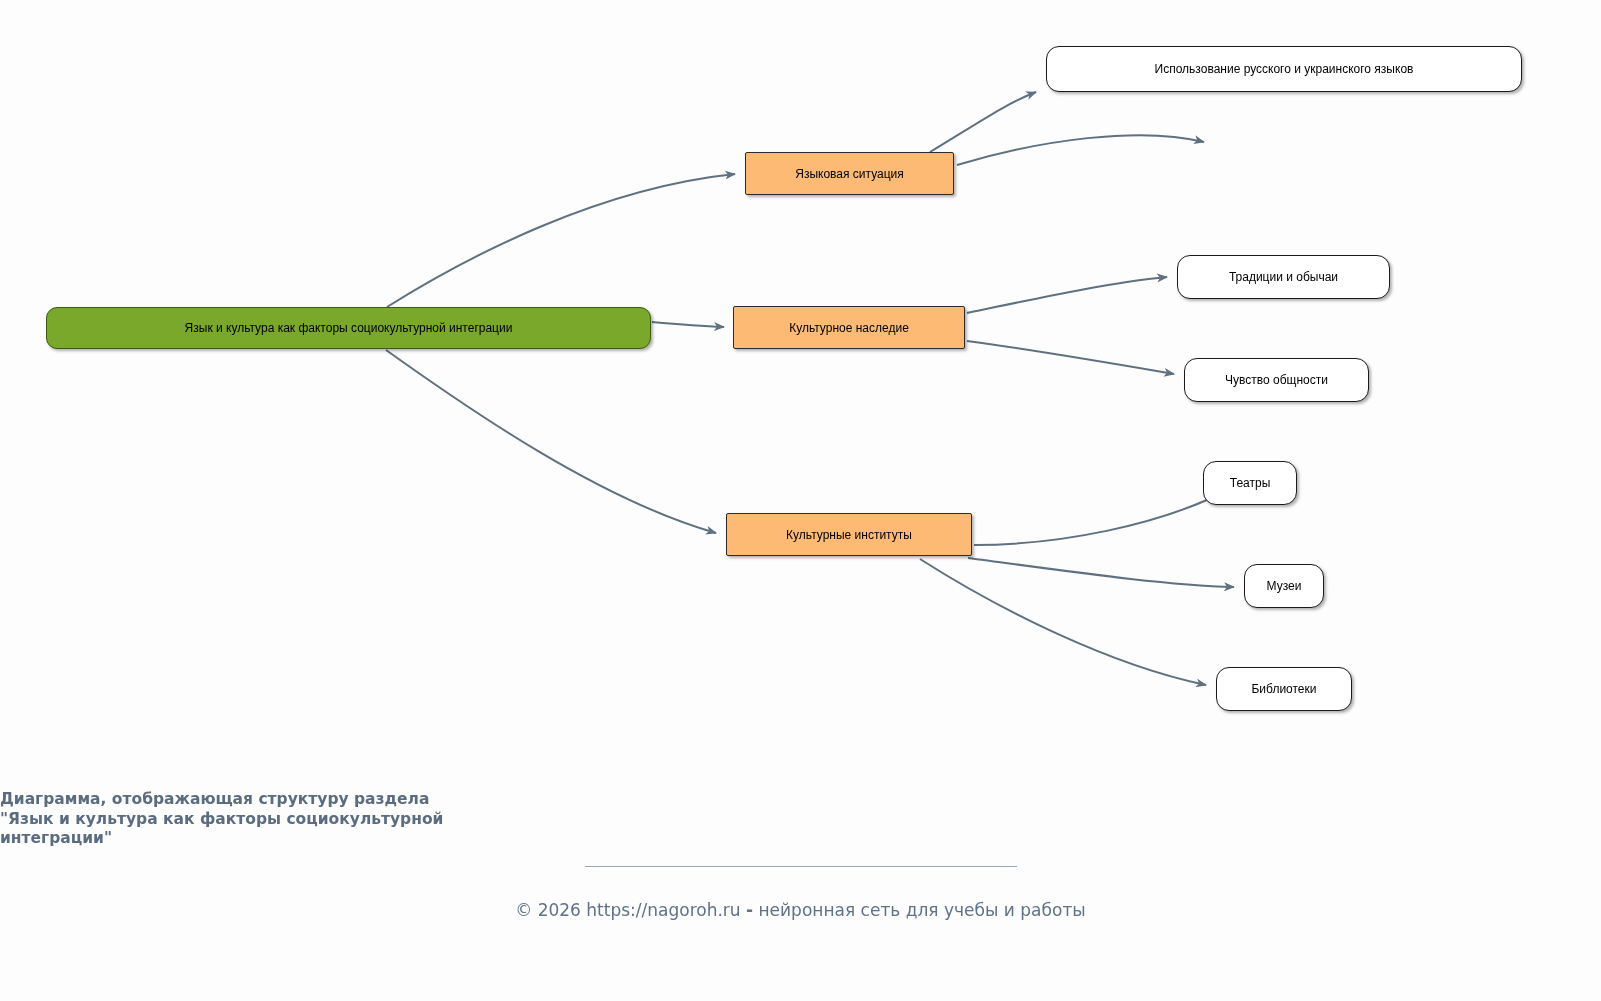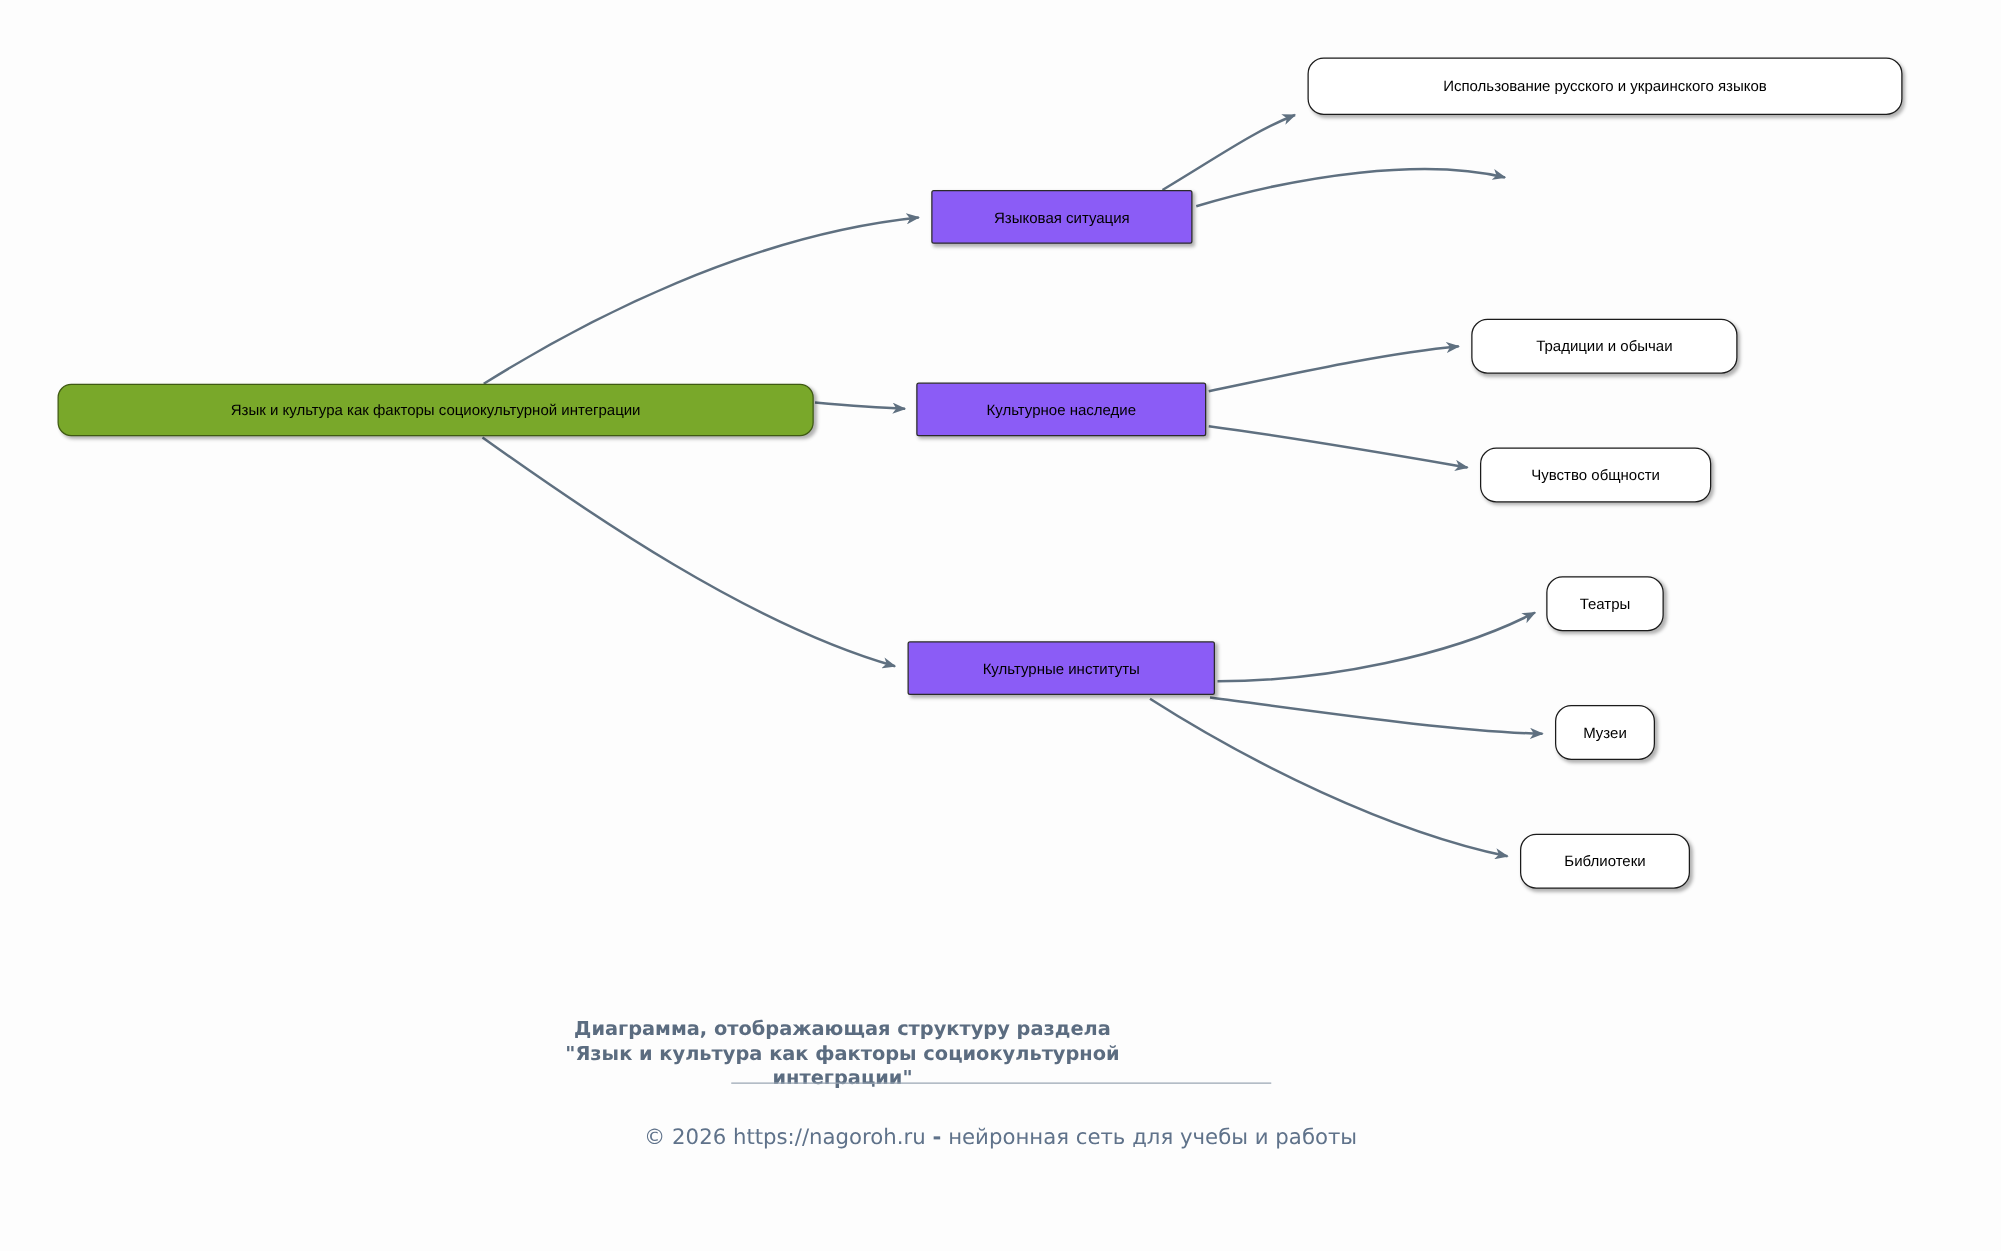--- a/index.html
+++ b/index.html
@@ -40,46 +40,44 @@
     z-index: 5;
   }
   .node-root {
     background: #79a82a;
     border: 1.4px solid #3f5a12;
     border-radius: 11px;
     box-shadow: 2px 2px 3px rgba(0,0,0,0.30);
     padding: 0 4px;
   }
   .node-branch {
-    background: #8b5cf6;
+    background: #fdba74;
     border: 1.4px solid #2b2b2b;
     border-radius: 2px;
     box-shadow: 2px 2px 3px rgba(0,0,0,0.30);
     padding: 0 14px;
     align-items: center;
   }
   .node-leaf {
     background: #ffffff;
     border: 1.6px solid #1b1b1b;
     border-radius: 13px;
     box-shadow: 2px 2px 3px rgba(0,0,0,0.30);
     padding: 0 14px;
   }
   #caption {
     position: absolute;
     left: 0;
     top: 790px;
     width: 1348px;
-    text-align: center;
     font-family: "DejaVu Sans", sans-serif;
     font-size: 15.5px;
     font-weight: bold;
     line-height: 19.5px;
     color: #5b6c80;
-    margin-top: 24px;
   }
   #caption .cap-line {
     display: block;
   }
   #caption-rule {
     position: absolute;
     left: 585px;
     top: 866px;
     width: 432px;
     height: 0;
@@ -155,21 +153,21 @@
   </div>
 
   <div class="node node-leaf" style="left:1184px; top:358px; width:185px; height:44px;">
     <span>Чувство общности</span>
   </div>
 
   <div class="node node-branch" style="left:726px; top:513px; width:246px; height:43px;">
     <span>Культурные институты</span>
   </div>
 
-  <div class="node node-leaf" style="left:1237px; top:461px; width:94px; height:44px;">
+  <div class="node node-leaf" style="left:1203px; top:461px; width:94px; height:44px;">
     <span>Театры</span>
   </div>
 
   <div class="node node-leaf" style="left:1244px; top:564px; width:80px; height:44px;">
     <span>Музеи</span>
   </div>
 
   <div class="node node-leaf" style="left:1216px; top:667px; width:136px; height:44px;">
     <span>Библиотеки</span>
   </div>

